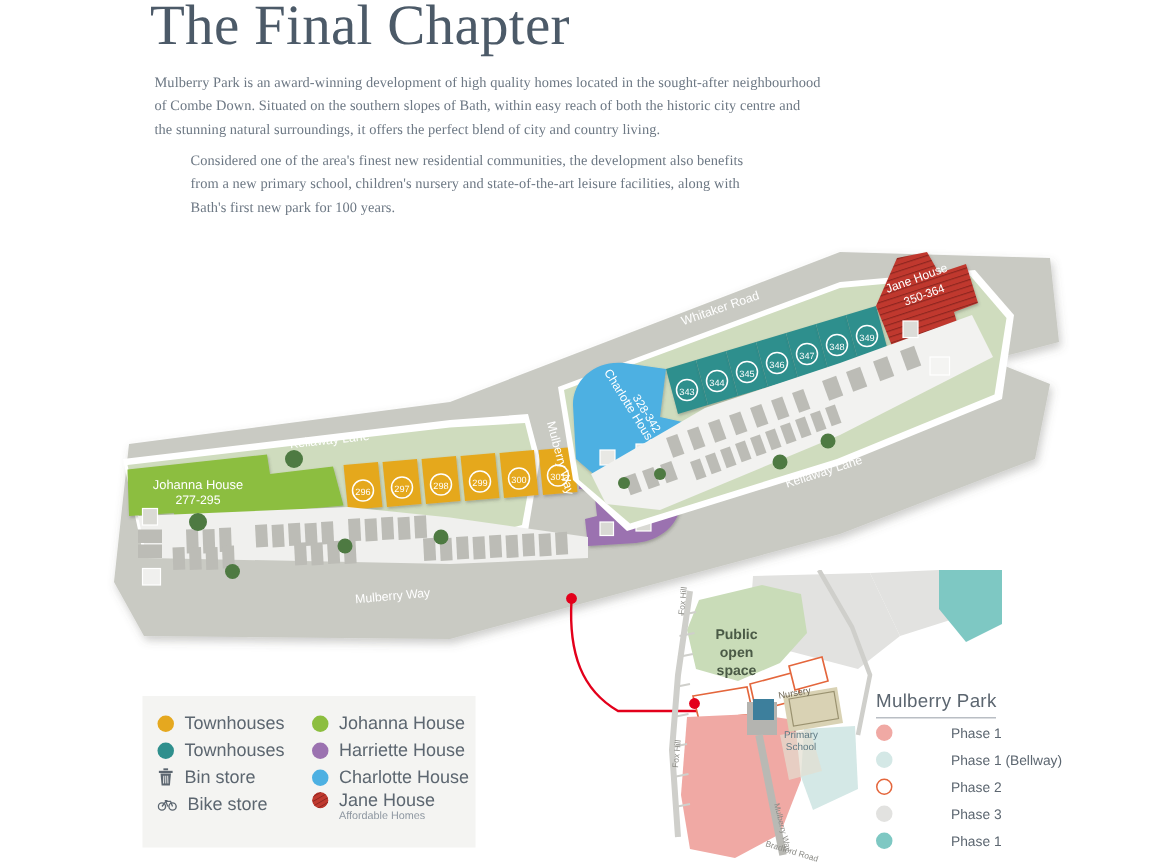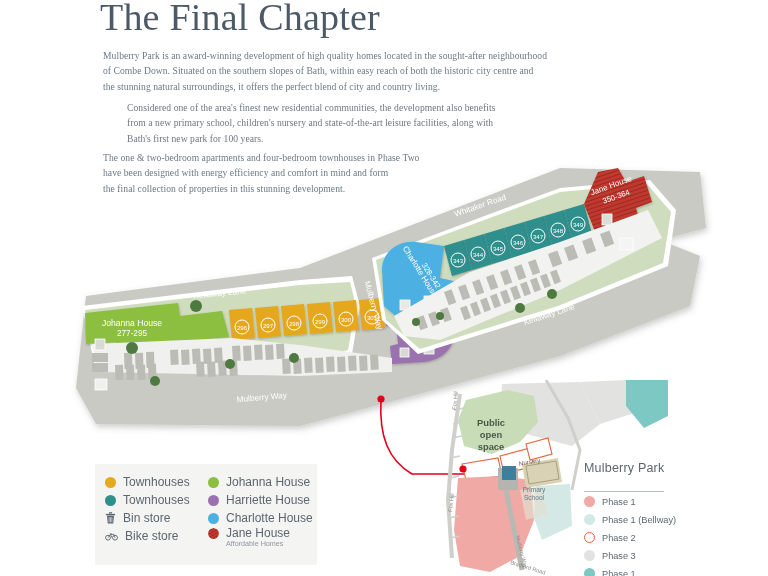--- a/index.html
+++ b/index.html
@@ -47,50 +47,45 @@
   .keyrow{display:flex;align-items:center;height:18px;margin-bottom:0px;}
   .swatch{width:11px;height:11px;border-radius:50%;margin-right:7px;flex:0 0 auto;}
   .keylabel{font-size:12px;color:#5c6670;line-height:11px;white-space:nowrap;}
   .keysub{font-size:7.2px;color:#8e97a1;line-height:8px;margin-top:1px;}
   .keyicon{width:11px;height:12px;margin-right:7px;flex:0 0 auto;display:block;}
   .keytextwrap{display:flex;flex-direction:column;justify-content:center;}
 
   
   .phasebox{position:absolute;left:584px;top:458px;width:130px;}
   .phasetitle{
-    font-size:12.5px;color:#5c6670;padding-bottom:16px;
+    font-size:12.5px;color:#5c6670;padding-bottom:4px;
     border-bottom:1px solid #b9bec4;display:inline-block;
     letter-spacing:.2px;
   }
-  .phaserow{display:flex;align-items:center;height:17px;margin-top:1px;}
+  .phaserow{display:flex;align-items:center;height:17px;margin-top:1px;gap:32px;}
   .phaserow:first-of-type{margin-top:9px;}
   .pswatch{width:11px;height:11px;border-radius:50%;margin-right:7px;flex:0 0 auto;}
   .plabel{font-size:9.2px;color:#5c6670;white-space:nowrap;}
 </style>
 </head>
 <body>
 
 <div id="root">
 
   <div class="page-title">The Final Chapter</div>
 
   <div class="para p1">
     <div>Mulberry Park is an award-winning development of high quality homes located in the sought-after neighbourhood</div>
     <div>of Combe Down. Situated on the southern slopes of Bath, within easy reach of both the historic city centre and</div>
     <div>the stunning natural surroundings, it offers the perfect blend of city and country living.</div>
   </div>
   <div class="para p2">
     <div>Considered one of the area's finest new residential communities, the development also benefits</div>
     <div>from a new primary school, children's nursery and state-of-the-art leisure facilities, along with</div>
     <div>Bath's first new park for 100 years.</div>
-  </div>
-  <div class="para p3">
-    <div>The one &amp; two-bedroom apartments and four-bedroom townhouses in Phase Two</div>
-    <div>have been designed with energy efficiency and comfort in mind and form</div>
-    <div>the final collection of properties in this stunning development.</div>
   </div>
 
   <svg id="mainmap" width="768" height="330" viewBox="0 0 768 330">
     <defs>
       <linearGradient id="gshadow" x1="0" y1="0" x2="0" y2="1">
         <stop offset="0" stop-color="#000" stop-opacity="0.12"></stop>
         <stop offset="1" stop-color="#000" stop-opacity="0"></stop>
       </linearGradient>
       <pattern id="hatch" width="4" height="4" patternTransform="rotate(72)" patternUnits="userSpaceOnUse">
         <rect width="4" height="4" fill="#c0392f"></rect>

